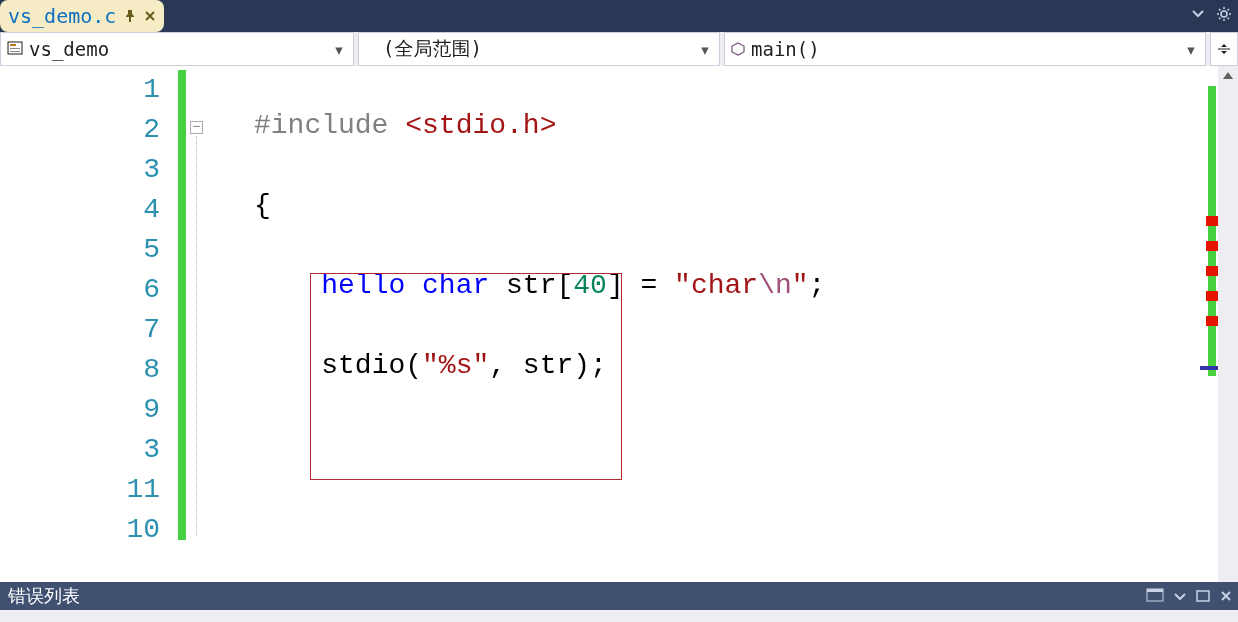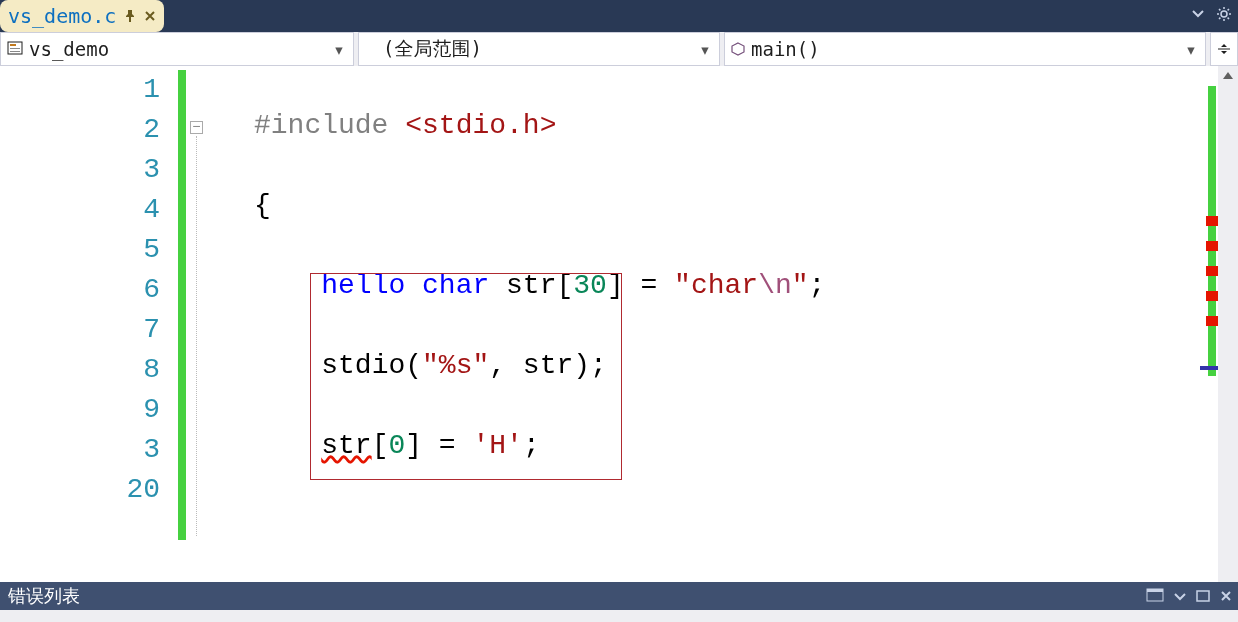--- a/index.html
+++ b/index.html
@@ -286,38 +286,38 @@
     <div>1</div>
     <div>2</div>
     <div>3</div>
     <div>4</div>
     <div>5</div>
     <div>6</div>
     <div>7</div>
     <div>8</div>
     <div>9</div>
     <div>3</div>
-    <div>20</div>
+    <div>11</div>
+    <div>10</div>
   </div>
 
   <div class="change-bar">
     <div class="change-green" style="top:4px;height:470px"></div>
   </div>
 
   <div class="fold-col">
     <div class="fold-glyph" style="top:55px">−</div>
     <div class="fold-line" style="top:70px;height:400px"></div>
   </div>
 
   <div class="code">
 <div><span class="c-pp">#include </span><span class="c-incl">&lt;stdio.h&gt;</span></div>
 <div><span class="c-punc">{</span></div>
-<div>    <span class="c-kw">hello</span> <span class="c-kw">char</span><span class="c-id"> str[</span><span class="c-num">30</span><span class="c-id">] = </span><span class="c-str">"</span><span class="c-str">char</span><span class="c-esc">\n</span><span class="c-str">"</span><span class="c-punc">;</span></div>
+<div>    <span class="c-kw">hello</span> <span class="c-kw">char</span><span class="c-id"> str[</span><span class="c-num">40</span><span class="c-id">] = </span><span class="c-str">"</span><span class="c-str">char</span><span class="c-esc">\n</span><span class="c-str">"</span><span class="c-punc">;</span></div>
 <div>    <span class="c-fn">stdio(</span><span class="c-str">"%s"</span><span class="c-id">, str);</span></div>
-<div>    <span class="c-id squiggle">str</span><span class="c-punc">[</span><span class="c-num">0</span><span class="c-id">] = </span><span class="c-str">'H'</span><span class="c-punc">;</span></div>
 
 
 
 
 
 
 
     <div class="highlight-box" style="left:56px;top:207px;width:312px;height:207px"></div>
   </div>
 

